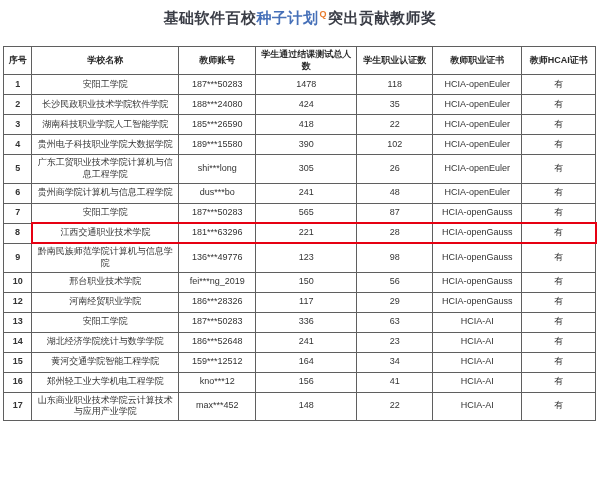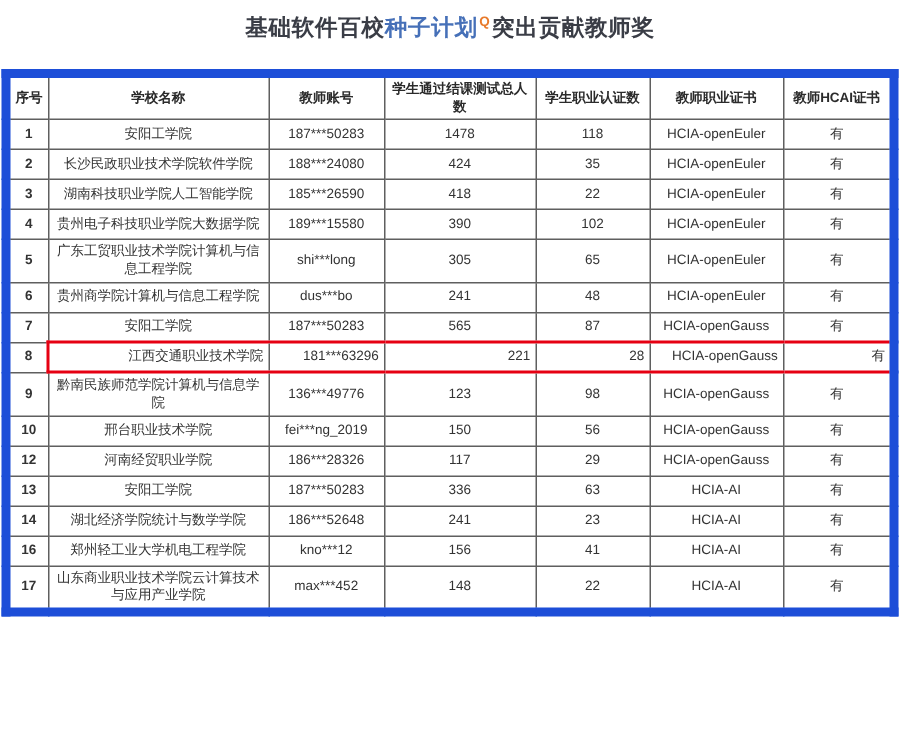--- a/index.html
+++ b/index.html
@@ -31,21 +31,21 @@
     font-size: 9px;
     vertical-align: super;
     font-weight: bold;
     margin: 0 1px;
   }
   table {
     width: 592px;
     margin: 18px auto;
     border-collapse: collapse;
     table-layout: fixed;
-    border: 6px solid #1d4ed8;
+    border: 1px solid #1d4ed8;
   }
   colgroup col:nth-child(1) { width: 28px; }
   colgroup col:nth-child(2) { width: 147px; }
   colgroup col:nth-child(3) { width: 77px; }
   colgroup col:nth-child(4) { width: 101px; }
   colgroup col:nth-child(5) { width: 76px; }
   colgroup col:nth-child(6) { width: 89px; }
   colgroup col:nth-child(7) { width: 74px; }
   th, td {
     border: 1px solid var(--border-color);
@@ -59,21 +59,21 @@
     overflow: hidden;
   }
   th {
     font-weight: bold;
     color: #2b2b2b;
     height: 24px;
     font-size: 9px;
   }
   td:first-child { font-weight: bold; }
   
-  td.hl { border-top: 2px solid var(--hl-color); border-bottom: 2px solid var(--hl-color); text-align: right; }
+  td.hl { border-top: 2px solid var(--hl-color); border-bottom: 2px solid var(--hl-color); }
   td.hl-left { border-left: 2px solid var(--hl-color); }
   td.hl-right { border-right: 2px solid var(--hl-color); }
 </style>
 </head>
 <body>
 
 <div class="page">
   <h1 class="title"><span>基础软件百校</span><span class="hl">种子计划</span><span class="sup">Q</span><span>突出贡献教师奖</span></h1>
 
   <table>
@@ -132,21 +132,21 @@
           <td>390</td>
           <td>102</td>
           <td>HCIA-openEuler</td>
           <td>有</td>
         </tr>
         <tr>
           <td>5</td>
           <td>广东工贸职业技术学院计算机与信息工程学院</td>
           <td>shi***long</td>
           <td>305</td>
-          <td>65</td>
+          <td>26</td>
           <td>HCIA-openEuler</td>
           <td>有</td>
         </tr>
         <tr>
           <td>6</td>
           <td>贵州商学院计算机与信息工程学院</td>
           <td>dus***bo</td>
           <td>241</td>
           <td>48</td>
           <td>HCIA-openEuler</td>
@@ -209,20 +209,29 @@
         <tr>
           <td>14</td>
           <td>湖北经济学院统计与数学学院</td>
           <td>186***52648</td>
           <td>241</td>
           <td>23</td>
           <td>HCIA-AI</td>
           <td>有</td>
         </tr>
         <tr>
+          <td>15</td>
+          <td>黄河交通学院智能工程学院</td>
+          <td>159***12512</td>
+          <td>164</td>
+          <td>34</td>
+          <td>HCIA-AI</td>
+          <td>有</td>
+        </tr>
+        <tr>
           <td>16</td>
           <td>郑州轻工业大学机电工程学院</td>
           <td>kno***12</td>
           <td>156</td>
           <td>41</td>
           <td>HCIA-AI</td>
           <td>有</td>
         </tr>
         <tr>
           <td>17</td>

